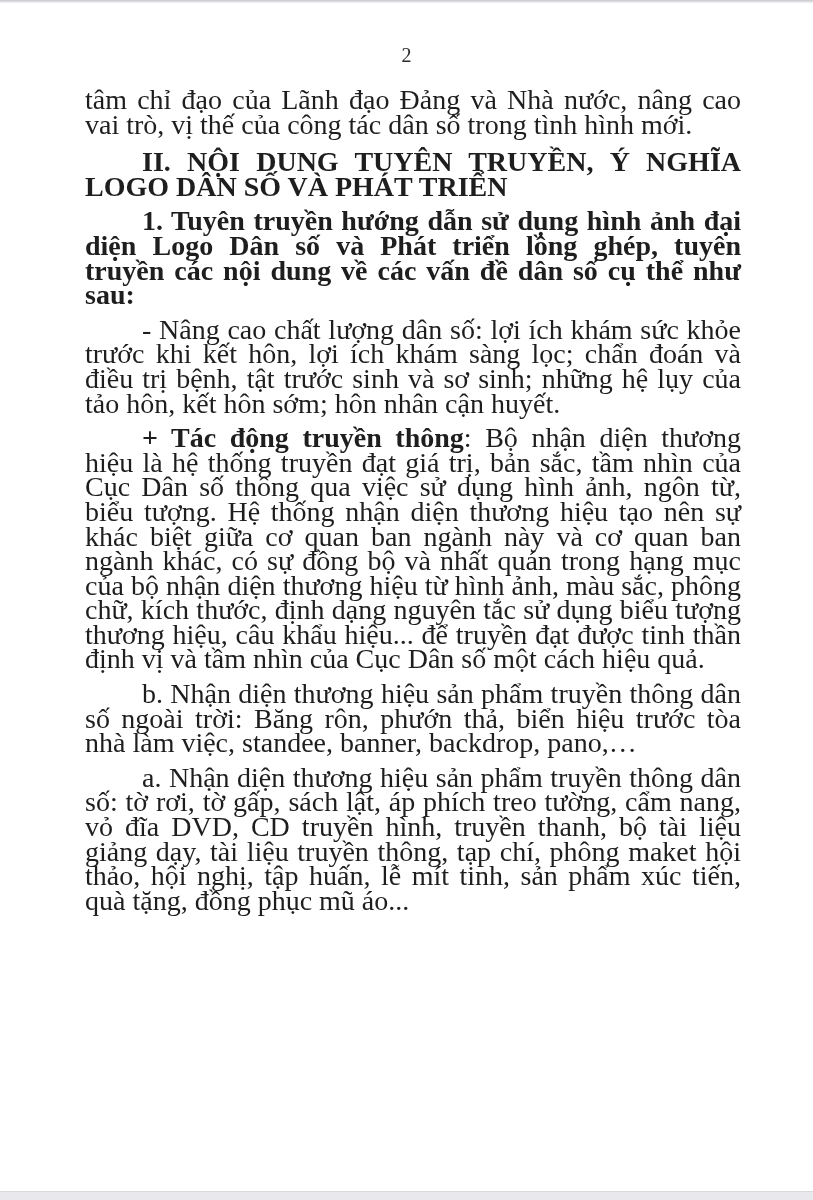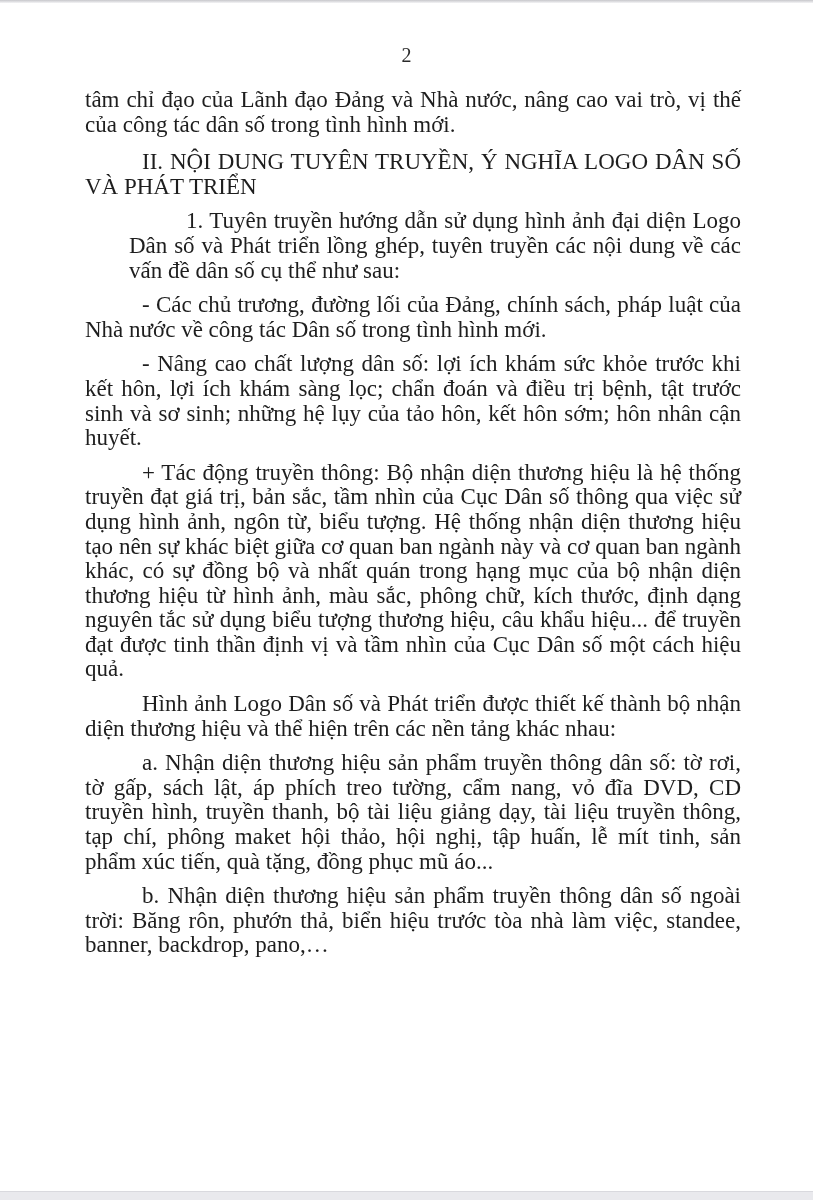--- a/index.html
+++ b/index.html
@@ -29,69 +29,66 @@
     border-top: 1px solid #d9d9de;
   }
   .page-number {
     padding-top: 44px;
     text-align: center;
     font-size: 20px;
     color: #2a2a2a;
   }
   .content {
     padding: 21px 72px 0 85px;
-    font-size: 23px;
+    font-size: 28px;
     line-height: 24.6px;
     text-align: justify;
     color: #1e1e1e;
   }
   .content p {
     margin: 0 0 10px 0;
     text-indent: 57px;
   }
   .content p.no-indent {
     text-indent: 0;
   }
   .content p.heading {
-    font-weight: normal;
+    font-weight: bold;
     margin-top: 13px;
   }
   .content p.bold {
-    font-weight: normal;
-    margin-left: 44px;
+    font-weight: bold;
   }
   .content .lead-bold {
-    font-weight: normal;
+    font-weight: bold;
   }
 </style>
 </head>
 <body>
 
 <div class="top-edge"></div>
 
 <div class="page-number">2</div>
 
 <div class="content">
 
   <p class="no-indent">tâm chỉ đạo của Lãnh đạo Đảng và Nhà nước, nâng cao vai trò, vị thế của công tác dân số trong tình hình mới.</p>
 
   <p class="heading">II. NỘI DUNG TUYÊN TRUYỀN, Ý NGHĨA LOGO DÂN SỐ VÀ PHÁT TRIỂN</p>
 
   <p class="bold">1. Tuyên truyền hướng dẫn sử dụng hình ảnh đại diện Logo Dân số và Phát triển lồng ghép, tuyên truyền các nội dung về các vấn đề dân số cụ thể như sau:</p>
 
-  <p>- Các chủ trương, đường lối của Đảng, chính sách, pháp luật của Nhà nước về công tác Dân số trong tình hình mới.</p>
 
 
 
   <p>- Nâng cao chất lượng dân số: lợi ích khám sức khỏe trước khi kết hôn, lợi ích khám sàng lọc; chẩn đoán và điều trị bệnh, tật trước sinh và sơ sinh; những hệ lụy của tảo hôn, kết hôn sớm; hôn nhân cận huyết.</p>
 
   <p><span class="lead-bold">+ Tác động truyền thông</span><span>: Bộ nhận diện thương hiệu là hệ thống truyền đạt giá trị, bản sắc, tầm nhìn của Cục Dân số thông qua việc sử dụng hình ảnh, ngôn từ, biểu tượng. Hệ thống nhận diện thương hiệu tạo nên sự khác biệt giữa cơ quan ban ngành này và cơ quan ban ngành khác, có sự đồng bộ và nhất quán trong hạng mục của bộ nhận diện thương hiệu từ hình ảnh, màu sắc, phông chữ, kích thước, định dạng nguyên tắc sử dụng biểu tượng thương hiệu, câu khẩu hiệu... để truyền đạt được tinh thần định vị và tầm nhìn của Cục Dân số một cách hiệu quả.</span></p>
 
-  <p>Hình ảnh Logo Dân số và Phát triển được thiết kế thành bộ nhận diện thương hiệu và thể hiện trên các nền tảng khác nhau:</p>
+
+  <p>b. Nhận diện thương hiệu sản phẩm truyền thông dân số ngoài trời: Băng rôn, phướn thả, biển hiệu trước tòa nhà làm việc, standee, banner, backdrop, pano,…</p>
 
   <p>a. Nhận diện thương hiệu sản phẩm truyền thông dân số: tờ rơi, tờ gấp, sách lật, áp phích treo tường, cẩm nang, vỏ đĩa DVD, CD truyền hình, truyền thanh, bộ tài liệu giảng dạy, tài liệu truyền thông, tạp chí, phông maket hội thảo, hội nghị, tập huấn, lễ mít tinh, sản phẩm xúc tiến, quà tặng, đồng phục mũ áo...</p>
-
-  <p>b. Nhận diện thương hiệu sản phẩm truyền thông dân số ngoài trời: Băng rôn, phướn thả, biển hiệu trước tòa nhà làm việc, standee, banner, backdrop, pano,…</p>
 
 
 </div>
 
 <div class="bottom-bar"></div>
 
 </body></html>

